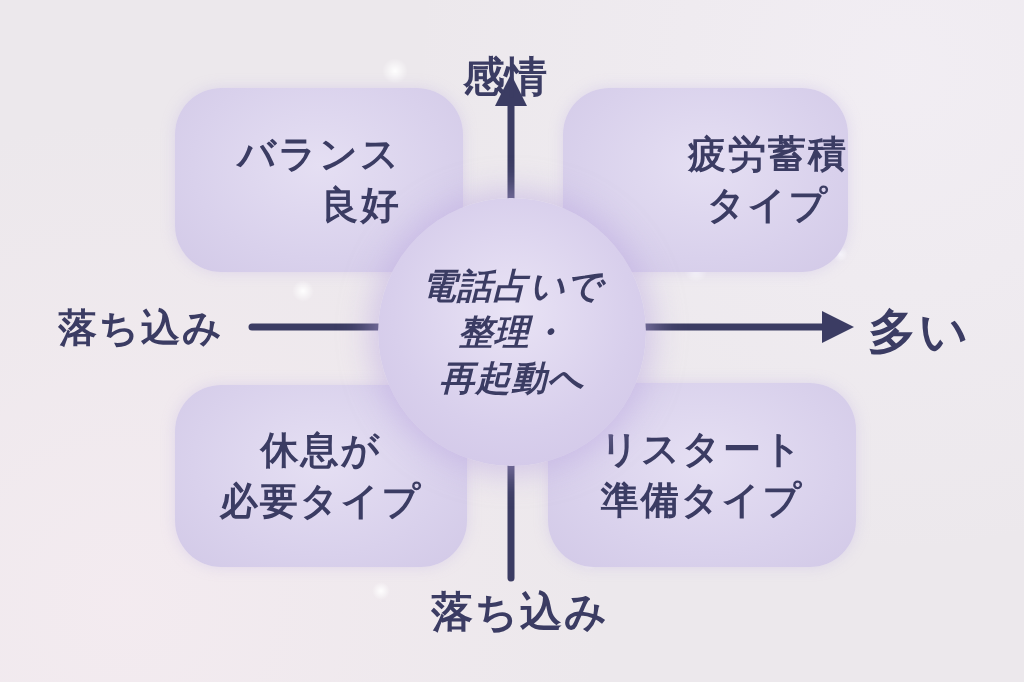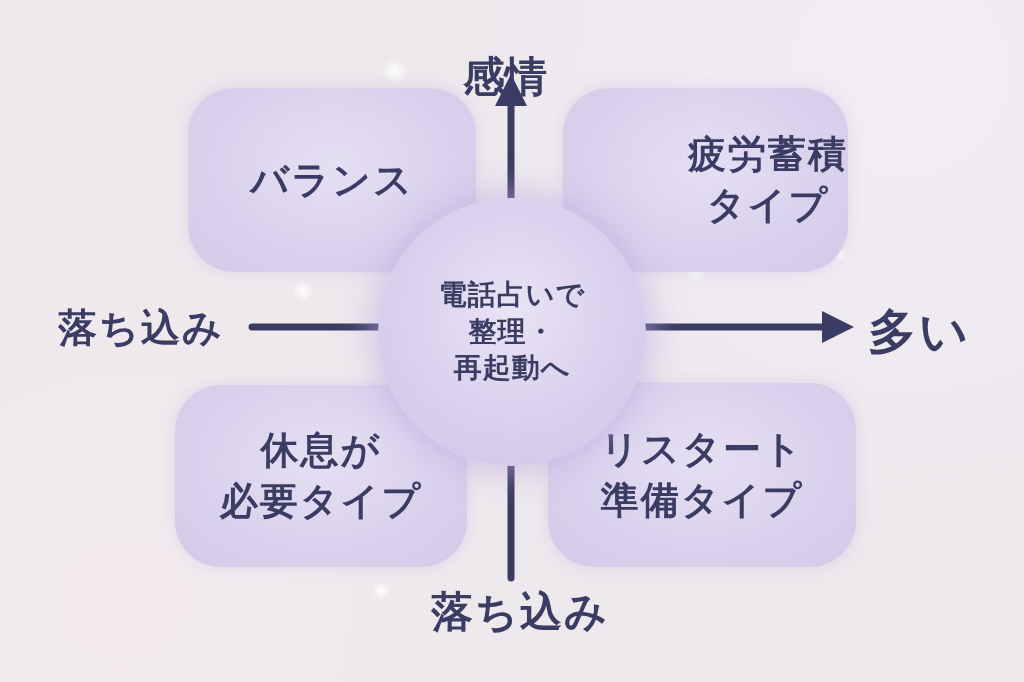--- a/index.html
+++ b/index.html
@@ -53,24 +53,25 @@
     height: 268px;
     border-radius: 50%;
     background: radial-gradient(circle at 50% 42%, #e9e3f5 0%, #d8cfec 58%, #cfc4e6 100%);
     box-shadow: 0 0 30px 8px rgba(190,172,226,.55);
     display: flex;
     align-items: center;
     justify-content: center;
     text-align: center;
   }
   .circle-label {
-    font-size: 28px;
+    font-size: 35px;
     font-weight: bold;
     line-height: 1.32;
     letter-spacing: 1px;
+    font-style: italic;
   }
 
   .axis-label {
     position: absolute;
     font-weight: bold;
     white-space: nowrap;
   }
   .axis-label.top    { left: 505px; top: 18px;  font-size: 42px; transform: translateX(-50%); margin-top: 31px; }
   .axis-label.bottom { left: 520px; top: 584px; font-size: 42px; transform: translateX(-50%); letter-spacing: 2px; }
   .axis-label.left   { left: 58px;  top: 301px; font-size: 39px; letter-spacing: 2px; }
@@ -81,23 +82,24 @@
 
 <div class="stage">
 
   <div class="sparkle" style="left:382px;top:58px;width:26px;height:26px;"></div>
   <div class="sparkle" style="left:292px;top:280px;width:22px;height:22px;"></div>
   <div class="sparkle" style="left:684px;top:258px;width:24px;height:24px;"></div>
   <div class="sparkle" style="left:578px;top:548px;width:22px;height:22px;"></div>
   <div class="sparkle" style="left:372px;top:582px;width:18px;height:18px;"></div>
   <div class="sparkle" style="left:832px;top:246px;width:16px;height:16px;"></div>
 
-  <div class="quad" style="left:188px;top:88px;width:288px;height:184px;text-align:right;">
+  <div class="quad" style="left:175px;top:88px;width:288px;height:184px;text-align:right;">
     <div class="quad-label">
       <span>バランス</span><br>
+      <span>良好</span>
     </div>
   </div>
 
   <div class="quad" style="left:563px;top:88px;width:285px;height:184px;justify-content:flex-end;">
     <div class="quad-label">
       <span>疲労蓄積</span><br>
       <span>タイプ</span>
     </div>
   </div>
 

